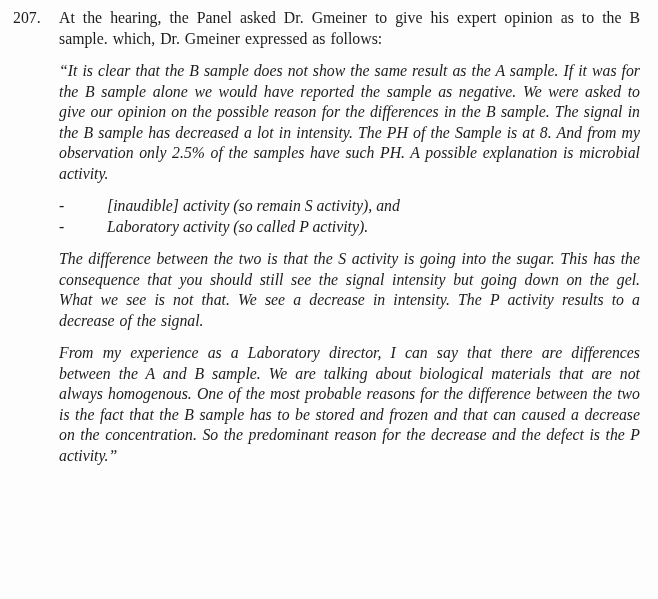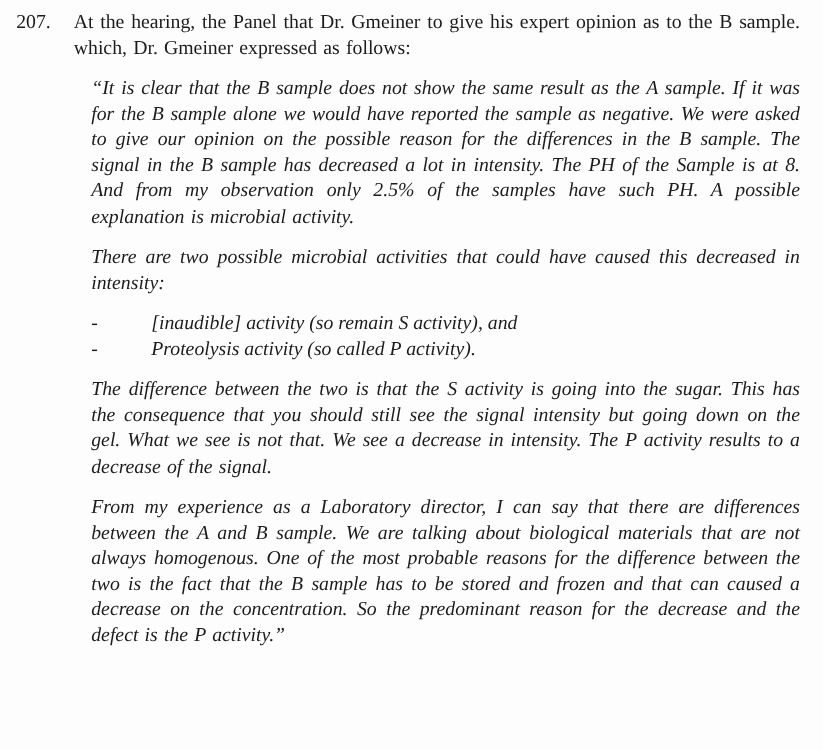--- a/index.html
+++ b/index.html
@@ -30,21 +30,21 @@
     flex: 0 0 46px;
     width: 46px;
   }
   .intro-text {
     flex: 1;
     margin: 0 0 12px 0;
     text-align: justify;
     word-spacing: 1px;
   }
   .quote {
-    margin-left: 60px;
+    margin-left: 46px;
     font-style: italic;
   }
   .quote p {
     margin: 0 0 12px 0;
     text-align: justify;
     word-spacing: 1px;
   }
   .quote p.last {
     margin-bottom: 0;
   }
@@ -62,37 +62,36 @@
     flex: 1;
   }
 </style>
 </head>
 <body>
 
 <div class="page">
 
   <div class="intro-row">
     <span class="para-number">207.</span>
-    <p class="intro-text">At the hearing, the Panel that Dr. Gmeiner to give his expert opinion as to the B sample. which, Dr. Gmeiner expressed as follows:</p>
+    <p class="intro-text">At the hearing, the Panel asked Dr. Gmeiner to give his expert opinion as to the B sample. which, Dr. Gmeiner expressed as follows:</p>
   </div>
 
   <div class="quote">
 
     <p>“It is clear that the B sample does not show the same result as the A sample. If it was for the B sample alone we would have reported the sample as negative. We were asked to give our opinion on the possible reason for the differences in the B sample. The signal in the B sample has decreased a lot in intensity. The PH of the Sample is at 8. And from my observation only 2.5% of the samples have such PH. A possible explanation is microbial activity.</p>
 
-    <p>There are two possible microbial activities that could have caused this decreased in intensity:</p>
 
     <div class="bullets">
       <div class="bullet-row">
         <span class="bullet-marker">-</span>
         <span class="bullet-text">[inaudible] activity (so remain S activity), and</span>
       </div>
       <div class="bullet-row">
         <span class="bullet-marker">-</span>
-        <span class="bullet-text">Proteolysis activity (so called P activity).</span>
+        <span class="bullet-text">Laboratory activity (so called P activity).</span>
       </div>
     </div>
 
     <p>The difference between the two is that the S activity is going into the sugar. This has the consequence that you should still see the signal intensity but going down on the gel. What we see is not that. We see a decrease in intensity. The P activity results to a decrease of the signal.</p>
 
 
     <p class="last">From my experience as a Laboratory director, I can say that there are differences between the A and B sample. We are talking about biological materials that are not always homogenous. One of the most probable reasons for the difference between the two is the fact that the B sample has to be stored and frozen and that can caused a decrease on the concentration. So the predominant reason for the decrease and the defect is the P activity.”</p>
 
   </div>
 

